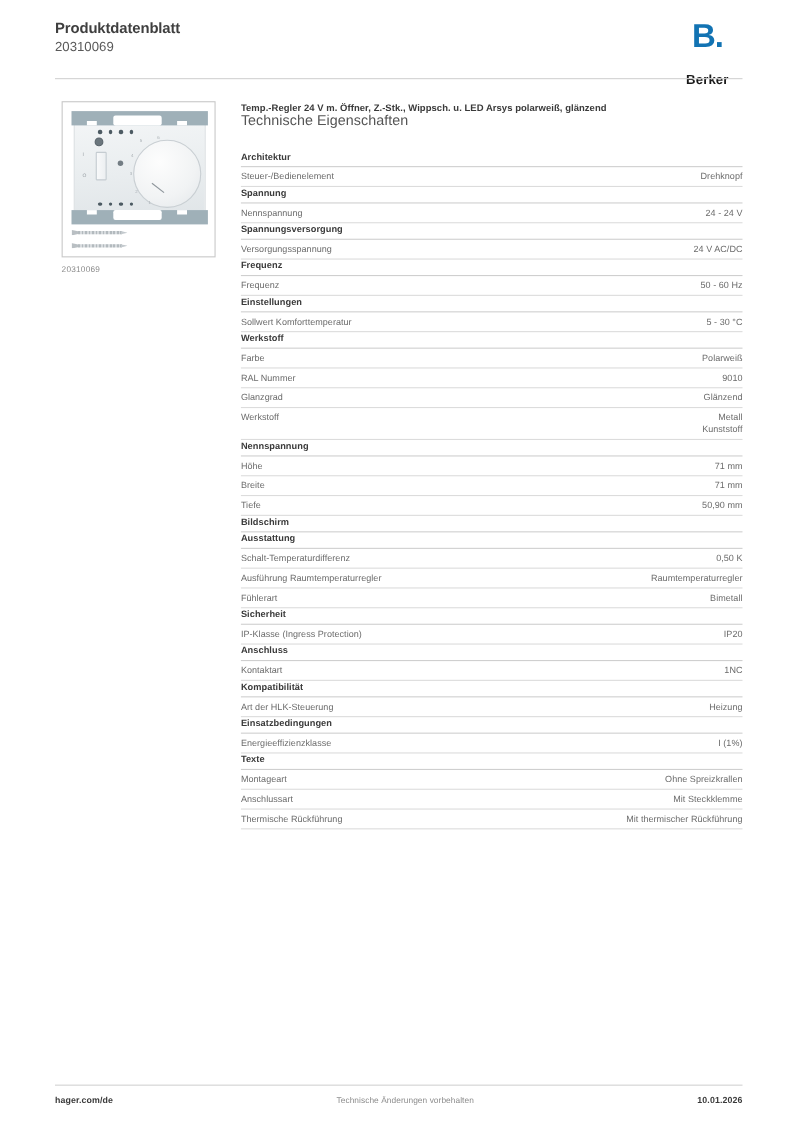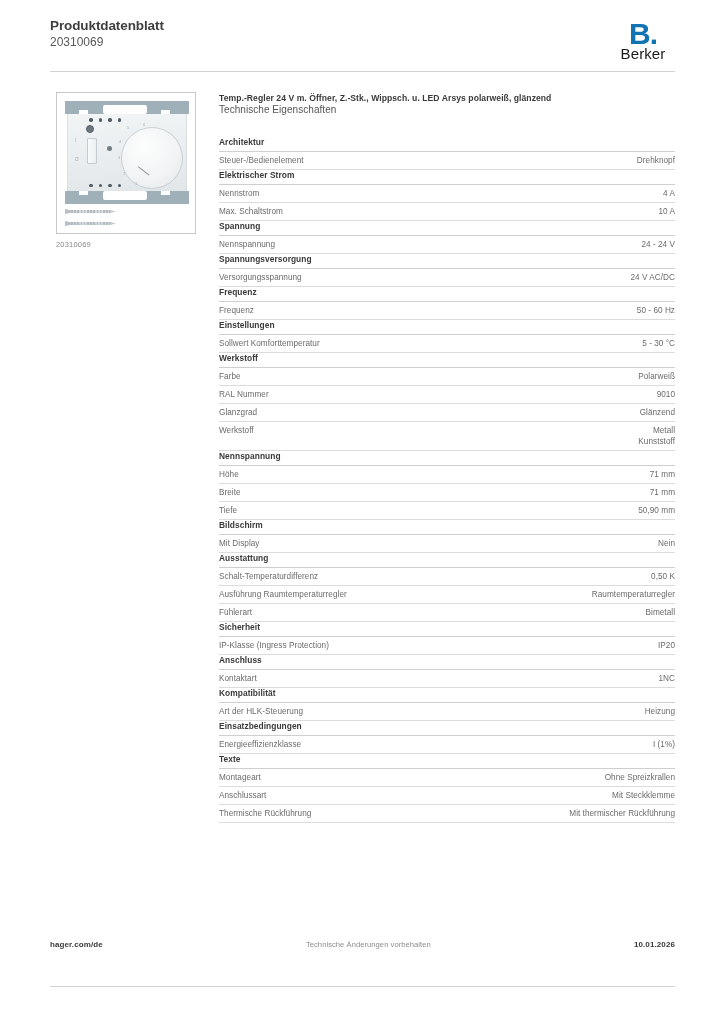--- a/index.html
+++ b/index.html
@@ -55,26 +55,26 @@
   }
   .brand-b {
     font-size: 30px;
     font-weight: bold;
     color: #1273b3;
     line-height: 28px;
     letter-spacing: -1px;
     font-family: "Liberation Sans", sans-serif;
   }
   .brand-name {
-    font-size: 15px;
-    font-weight: normal;
+    font-size: 12px;
+    font-weight: bold;
     color: #1a1a1a;
     letter-spacing: 0.1px;
     line-height: 11px;
-    margin-top: 0;
+    margin-top: 19px;
   }
   .header-rule {
     position: absolute;
     left: 50px;
     top: 71px;
     width: 625px;
     height: 1px;
     background: #d2d2d2;
   }
 
@@ -250,21 +250,21 @@
     width: 456px;
   }
   .product-name {
     font-size: 8.6px;
     font-weight: bold;
     color: #3a3a3a;
     letter-spacing: 0.05px;
     line-height: 12px;
   }
   .spec-intro {
-    font-size: 10px;
+    font-size: 13px;
     font-weight: normal;
     color: #555555;
     letter-spacing: 0.05px;
     line-height: 12px;
     margin-bottom: 21px;
   }
 
   .spec-section { }
   .section-title {
     font-size: 8.4px;
@@ -306,21 +306,21 @@
     position: absolute;
     left: 50px;
     top: 986px;
     width: 625px;
     height: 1px;
     background: #d2d2d2;
   }
   .footer {
     position: absolute;
     left: 50px;
-    top: 940px;
+    top: 996px;
     width: 625px;
     display: flex;
     align-items: center;
     gap: 16px;
   }
   .footer-left {
     font-size: 8px;
     font-weight: bold;
     color: #3a3a3a;
     flex: 0 0 auto;
@@ -422,31 +422,20 @@
     <div class="spec-intro">Technische Eigenschaften</div>
     <div id="sections-host">
         <div class="spec-section">
           <div class="section-title">Architektur</div>
           <div class="spec-row">
             <div class="spec-label">Steuer-/Bedienelement</div>
             <div class="spec-value">Drehknopf</div>
           </div>
         </div>
         <div class="spec-section">
-          <div class="section-title">Elektrischer Strom</div>
-          <div class="spec-row">
-            <div class="spec-label">Nennstrom</div>
-            <div class="spec-value">4 A</div>
-          </div>
-          <div class="spec-row">
-            <div class="spec-label">Max. Schaltstrom</div>
-            <div class="spec-value">10 A</div>
-          </div>
-        </div>
-        <div class="spec-section">
           <div class="section-title">Spannung</div>
           <div class="spec-row">
             <div class="spec-label">Nennspannung</div>
             <div class="spec-value">24 - 24 V</div>
           </div>
         </div>
         <div class="spec-section">
           <div class="section-title">Spannungsversorgung</div>
           <div class="spec-row">
             <div class="spec-label">Versorgungsspannung</div>
@@ -497,24 +486,20 @@
             <div class="spec-label">Breite</div>
             <div class="spec-value">71 mm</div>
           </div>
           <div class="spec-row">
             <div class="spec-label">Tiefe</div>
             <div class="spec-value">50,90 mm</div>
           </div>
         </div>
         <div class="spec-section">
           <div class="section-title">Bildschirm</div>
-          <div class="spec-row">
-            <div class="spec-label">Mit Display</div>
-            <div class="spec-value">Nein</div>
-          </div>
         </div>
         <div class="spec-section">
           <div class="section-title">Ausstattung</div>
           <div class="spec-row">
             <div class="spec-label">Schalt-Temperaturdifferenz</div>
             <div class="spec-value">0,50 K</div>
           </div>
           <div class="spec-row">
             <div class="spec-label">Ausführung Raumtemperaturregler</div>
             <div class="spec-value">Raumtemperaturregler</div>

